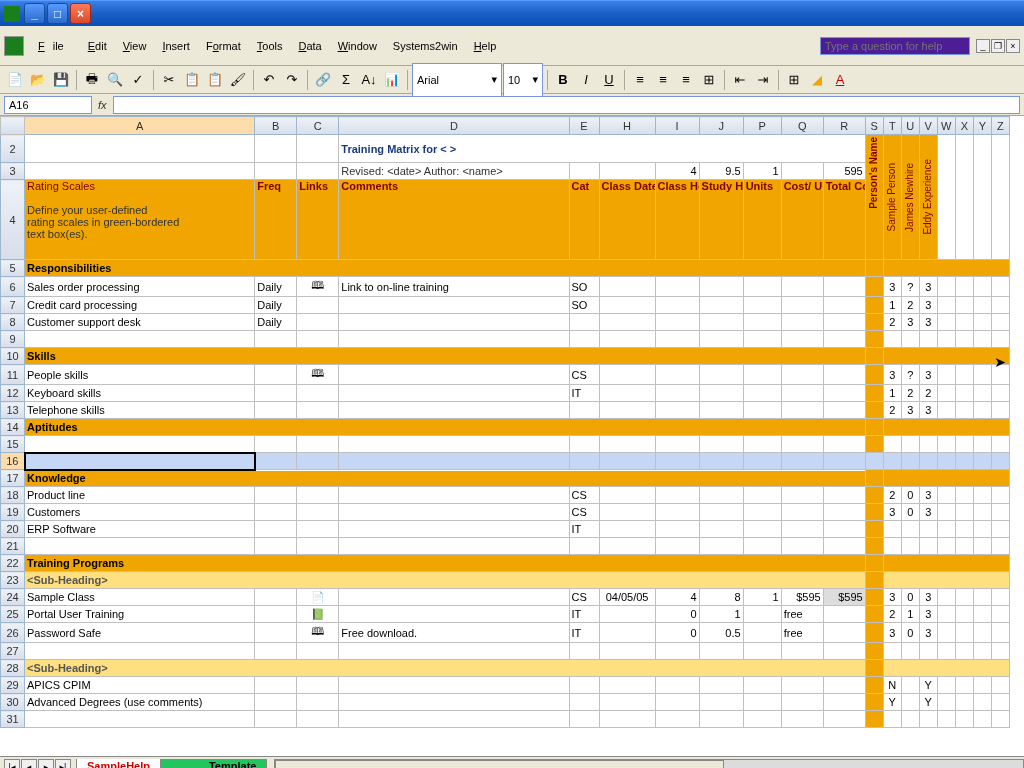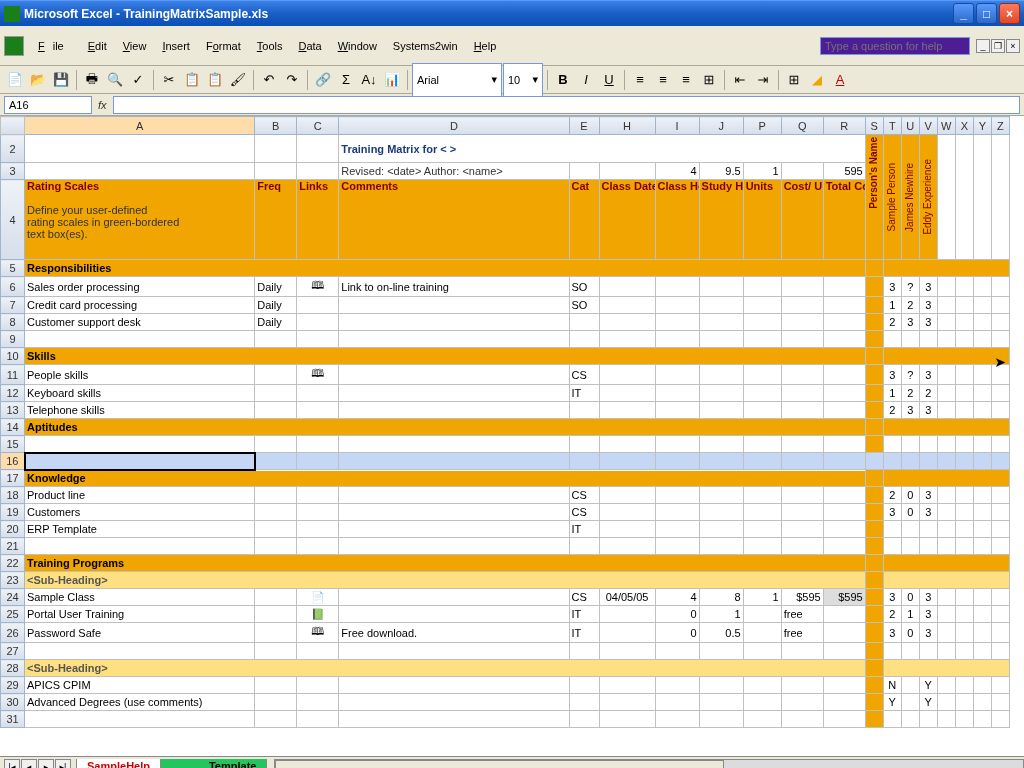--- a/index.html
+++ b/index.html
@@ -52,23 +52,20 @@
 .sheet-tab.red { color: #c00; }
 .hscroll { flex: 1; height: 16px; background: #dcdcdc; margin-left: 8px; border: 1px solid #888; position: relative; }
 .hthumb { position: absolute; left: 0; width: 60%; height: 100%; background: #ece9d8; border: 1px solid #888; }
 .cursor-arrow { position: absolute; right: 18px; top: 238px; font-size: 14px; color: #000; pointer-events: none; z-index: 100; }
 </style>
 </head>
 <body>
 
 <div class="titlebar">
   <span class="icon"></span>
-  <span class="title">
-    <span>Microsoft Excel</span> - <span>TrainingMatrixSample.xls</span>
-  </span>
   <div class="win-btns">
     <div class="win-btn win-min">_</div>
     <div class="win-btn win-max">□</div>
     <div class="win-btn win-close">×</div>
   </div>
 </div>
 
 <div class="menubar">
   <span class="menu-icon"></span>
   <span><u>F</u><span>ile</span></span>
@@ -232,21 +229,21 @@
           <td></td>
   <td class="right">4</td>
   <td class="right">9.5</td>
   <td class="right">1</td>
   <td></td>
   <td class="right">595</td>
 </tr>
 <tr style="height:80px">
   <th class="rowhdr">4</th>
   <td class="hdr-orange" style="vertical-align:top">
-    <div style="font-weight:bold">Rating Scales</div><br>
+    <div style="font-weight:normal">Rating Scales</div><br>
     <div style="color:#333;font-weight:normal">Define your user-defined</div>
     <div style="color:#333;font-weight:normal">rating scales in green-bordered</div>
     <div style="color:#333;font-weight:normal">text box(es).</div>
   </td>
   <td class="hdr-orange">Freq</td>
   <td class="hdr-orange">Links</td>
   <td class="hdr-orange">Comments</td>
   <td class="hdr-orange">Cat</td>
   <td class="hdr-orange">Class Date</td>
   <td class="hdr-orange">Class Hours</td>
@@ -516,21 +513,21 @@
           <td class="center">3</td>
           <td class="center">0</td>
           <td class="center">3</td>
           <td></td>
           <td></td>
           <td></td>
           <td></td>
         </tr>
 <tr>
           <th class="rowhdr">20</th>
-          <td>ERP Template</td>
+          <td>ERP Software</td>
           <td></td>
           <td></td>
           <td></td>
           <td>IT</td>
           <td></td>
           <td></td>
           <td></td>
           <td></td>
           <td></td>
           <td></td>

